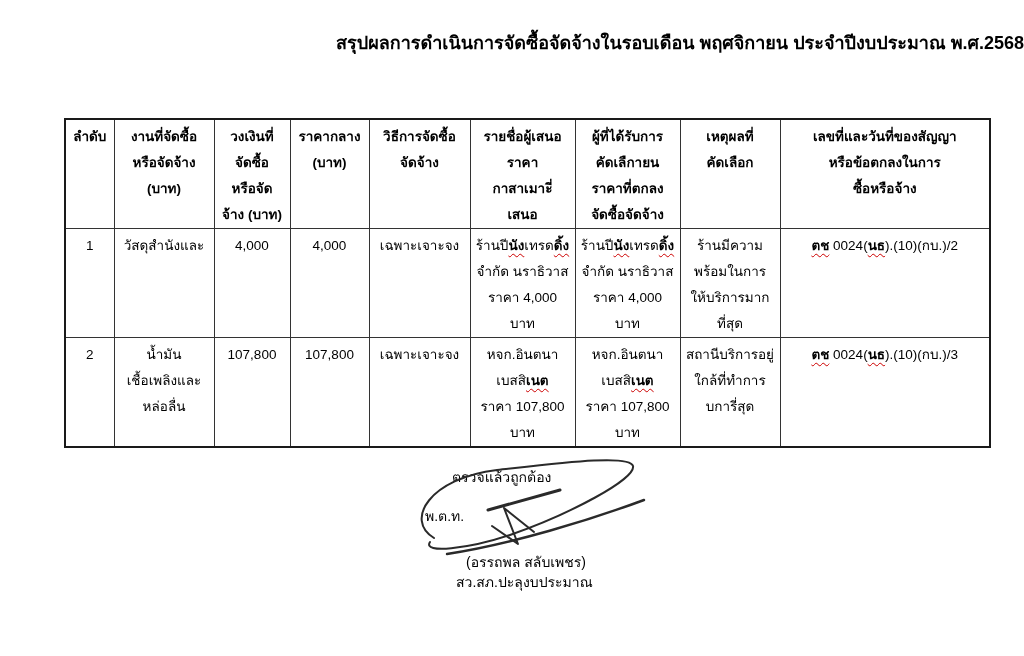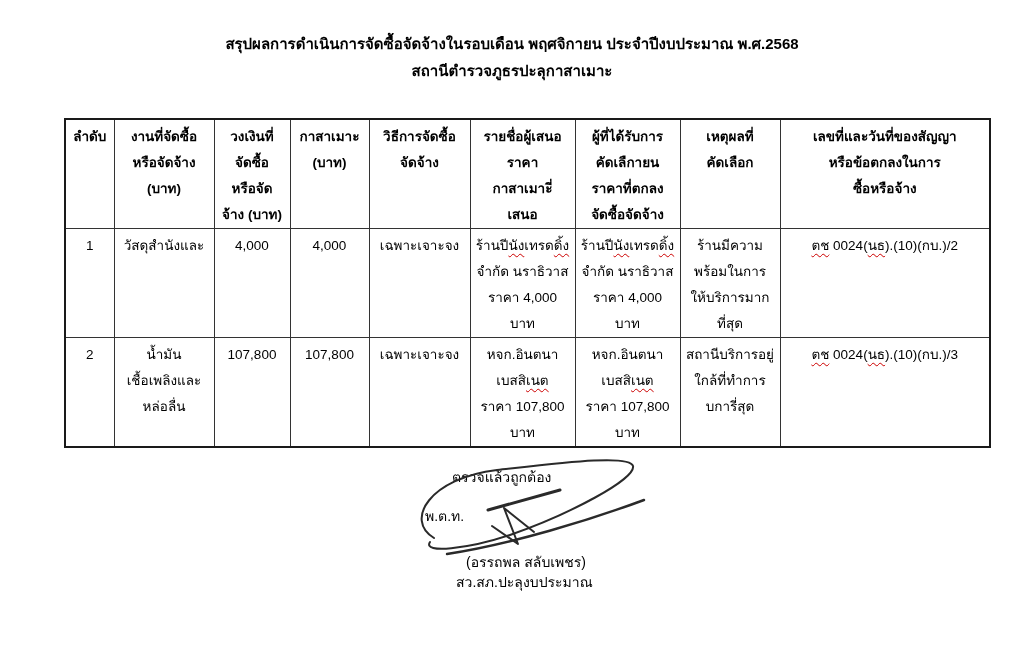--- a/index.html
+++ b/index.html
@@ -10,23 +10,23 @@
     background: #ffffff;
     color: var(--ink);
     font-family: "Liberation Sans", sans-serif;
     position: relative;
     overflow: hidden;
   }
   .title-block {
     position: absolute;
     top: 30px; left: 0;
     width: 1024px;
-    text-align: center;
+    text-align: right;
     font-weight: bold;
-    font-size: 15px;
+    font-size: 18px;
     line-height: 27px;
   }
   .proc-table {
     position: absolute;
     top: 118px; left: 64px;
     border-collapse: collapse;
     table-layout: fixed;
     border: 2px solid #1a1a1a;
   }
   .proc-table th, .proc-table td {
@@ -43,54 +43,54 @@
   .proc-table td { font-weight: normal; }
   .proc-table thead tr { height: 107px; }
   .proc-table tbody tr:nth-child(1) { height: 105px; }
   .proc-table tbody tr:nth-child(2) { height: 107px; }
   .sq {
     text-decoration: underline;
     text-decoration-style: wavy;
     text-decoration-color: var(--sq-color);
     text-decoration-thickness: 1px;
     text-underline-offset: 3px;
+    font-weight: bold;
   }
   .sig-line { position: absolute; font-size: 14px; line-height: 20px; white-space: nowrap; }
   .sig-check { left: 452px; top: 467px; }
   .sig-rank  { left: 425px; top: 506px; }
   .sig-name  { left: 466px; top: 545px; margin-top: 7px; }
   .sig-pos   { left: 456px; top: 572px; }
   .sig-svg   { position: absolute; left: 392px; top: 448px; }
 </style>
 </head>
 <body>
 
 <div class="title-block">
   <div>สรุปผลการดำเนินการจัดซื้อจัดจ้างในรอบเดือน พฤศจิกายน ประจำปีงบประมาณ พ.ศ.2568</div>
-  <div>สถานีตำรวจภูธรปะลุกาสาเมาะ</div>
 </div>
 
 <table class="proc-table">
   <colgroup>
       <col style="width: 49px;">
       <col style="width: 100px;">
       <col style="width: 76px;">
       <col style="width: 79px;">
       <col style="width: 101px;">
       <col style="width: 105px;">
       <col style="width: 105px;">
       <col style="width: 100px;">
       <col style="width: 210px;">
     </colgroup>
   <thead>
       <tr>
         <th><span>ลำดับ</span></th>
         <th><span>งานที่จัดซื้อ</span><br><span>หรือจัดจ้าง</span><br><span>(บาท)</span></th>
         <th><span>วงเงินที่</span><br><span>จัดซื้อ</span><br><span>หรือจัด</span><br><span>จ้าง (บาท)</span></th>
-        <th><span>กาสาเมาะ</span><br><span>(บาท)</span></th>
+        <th><span>ราคากลาง</span><br><span>(บาท)</span></th>
         <th><span>วิธีการจัดซื้อ</span><br><span>จัดจ้าง</span></th>
         <th><span>รายชื่อผู้เสนอ</span><br><span>ราคา</span><br><span>กาสาเมาะี่</span><br><span>เสนอ</span></th>
         <th><span>ผู้ที่ได้รับการ</span><br><span>คัดเลืกายน</span><br><span>ราคาที่ตกลง</span><br><span>จัดซื้อจัดจ้าง</span></th>
         <th><span>เหตุผลที่</span><br><span>คัดเลือก</span></th>
         <th><span>เลขที่และวันที่ของสัญญา</span><br><span>หรือข้อตกลงในการ</span><br><span>ซื้อหรือจ้าง</span></th>
       </tr>
     </thead>
   <tbody>
       <tr>
         <td><span>1</span></td>

